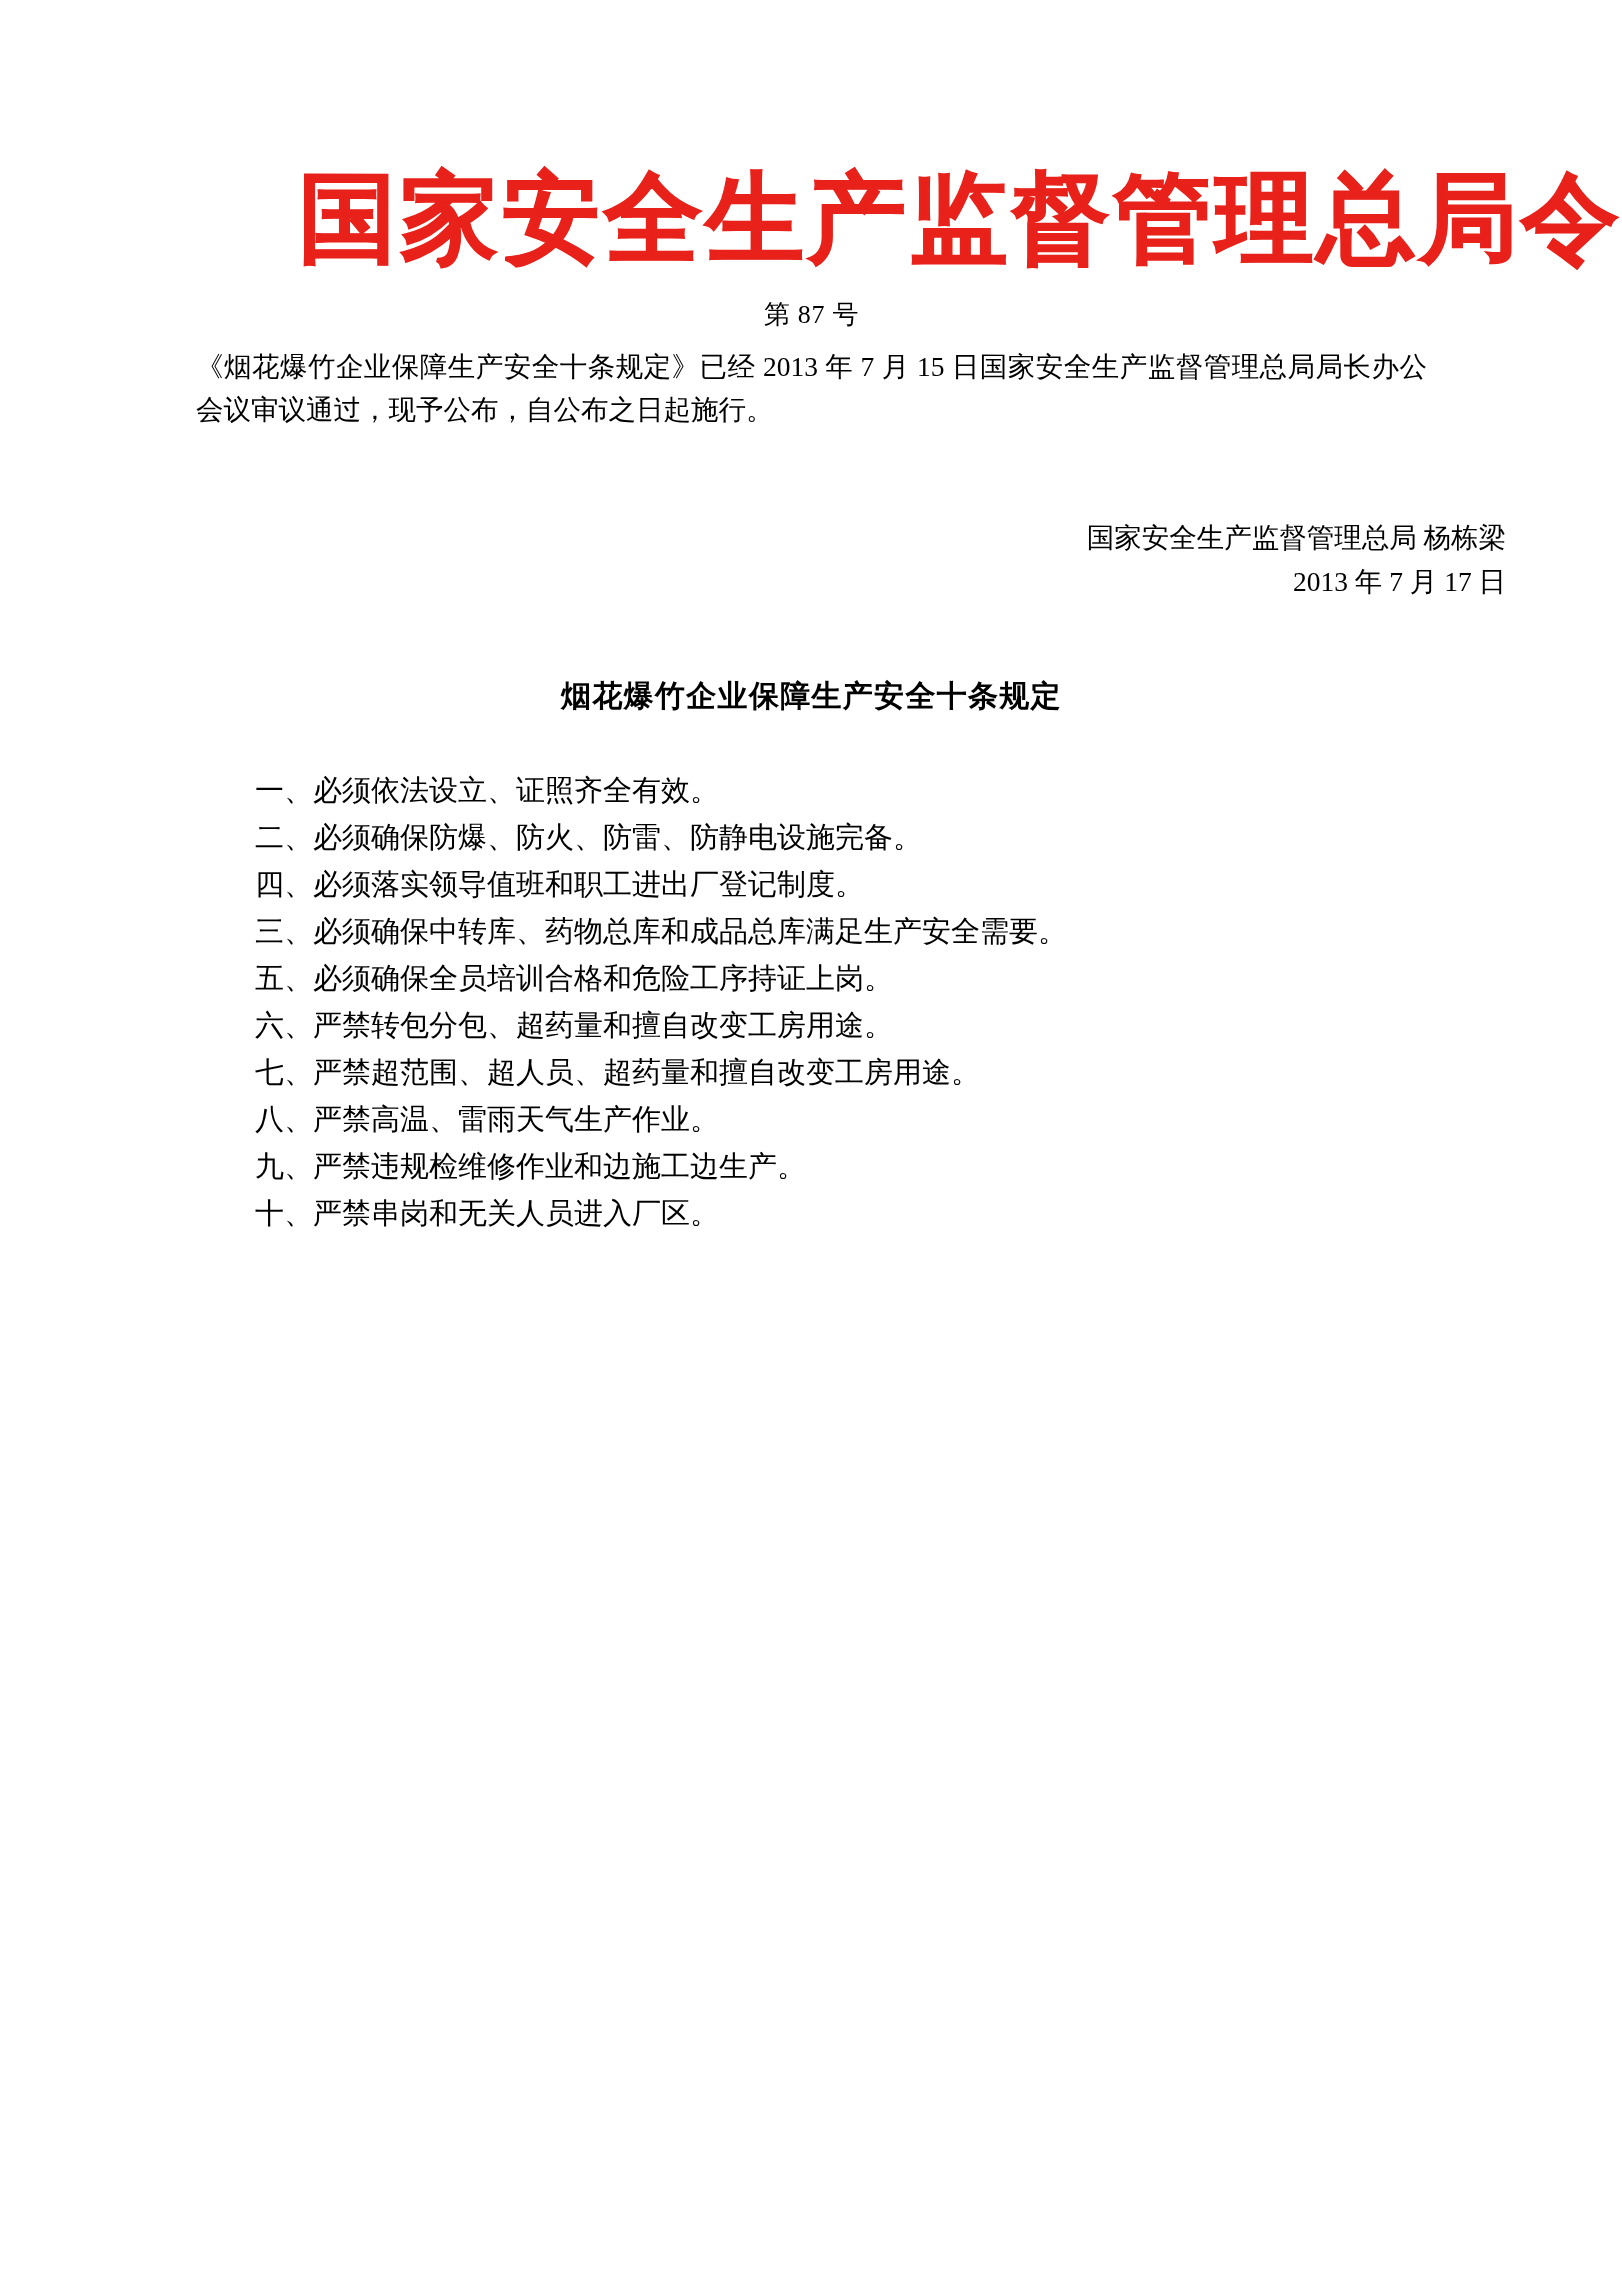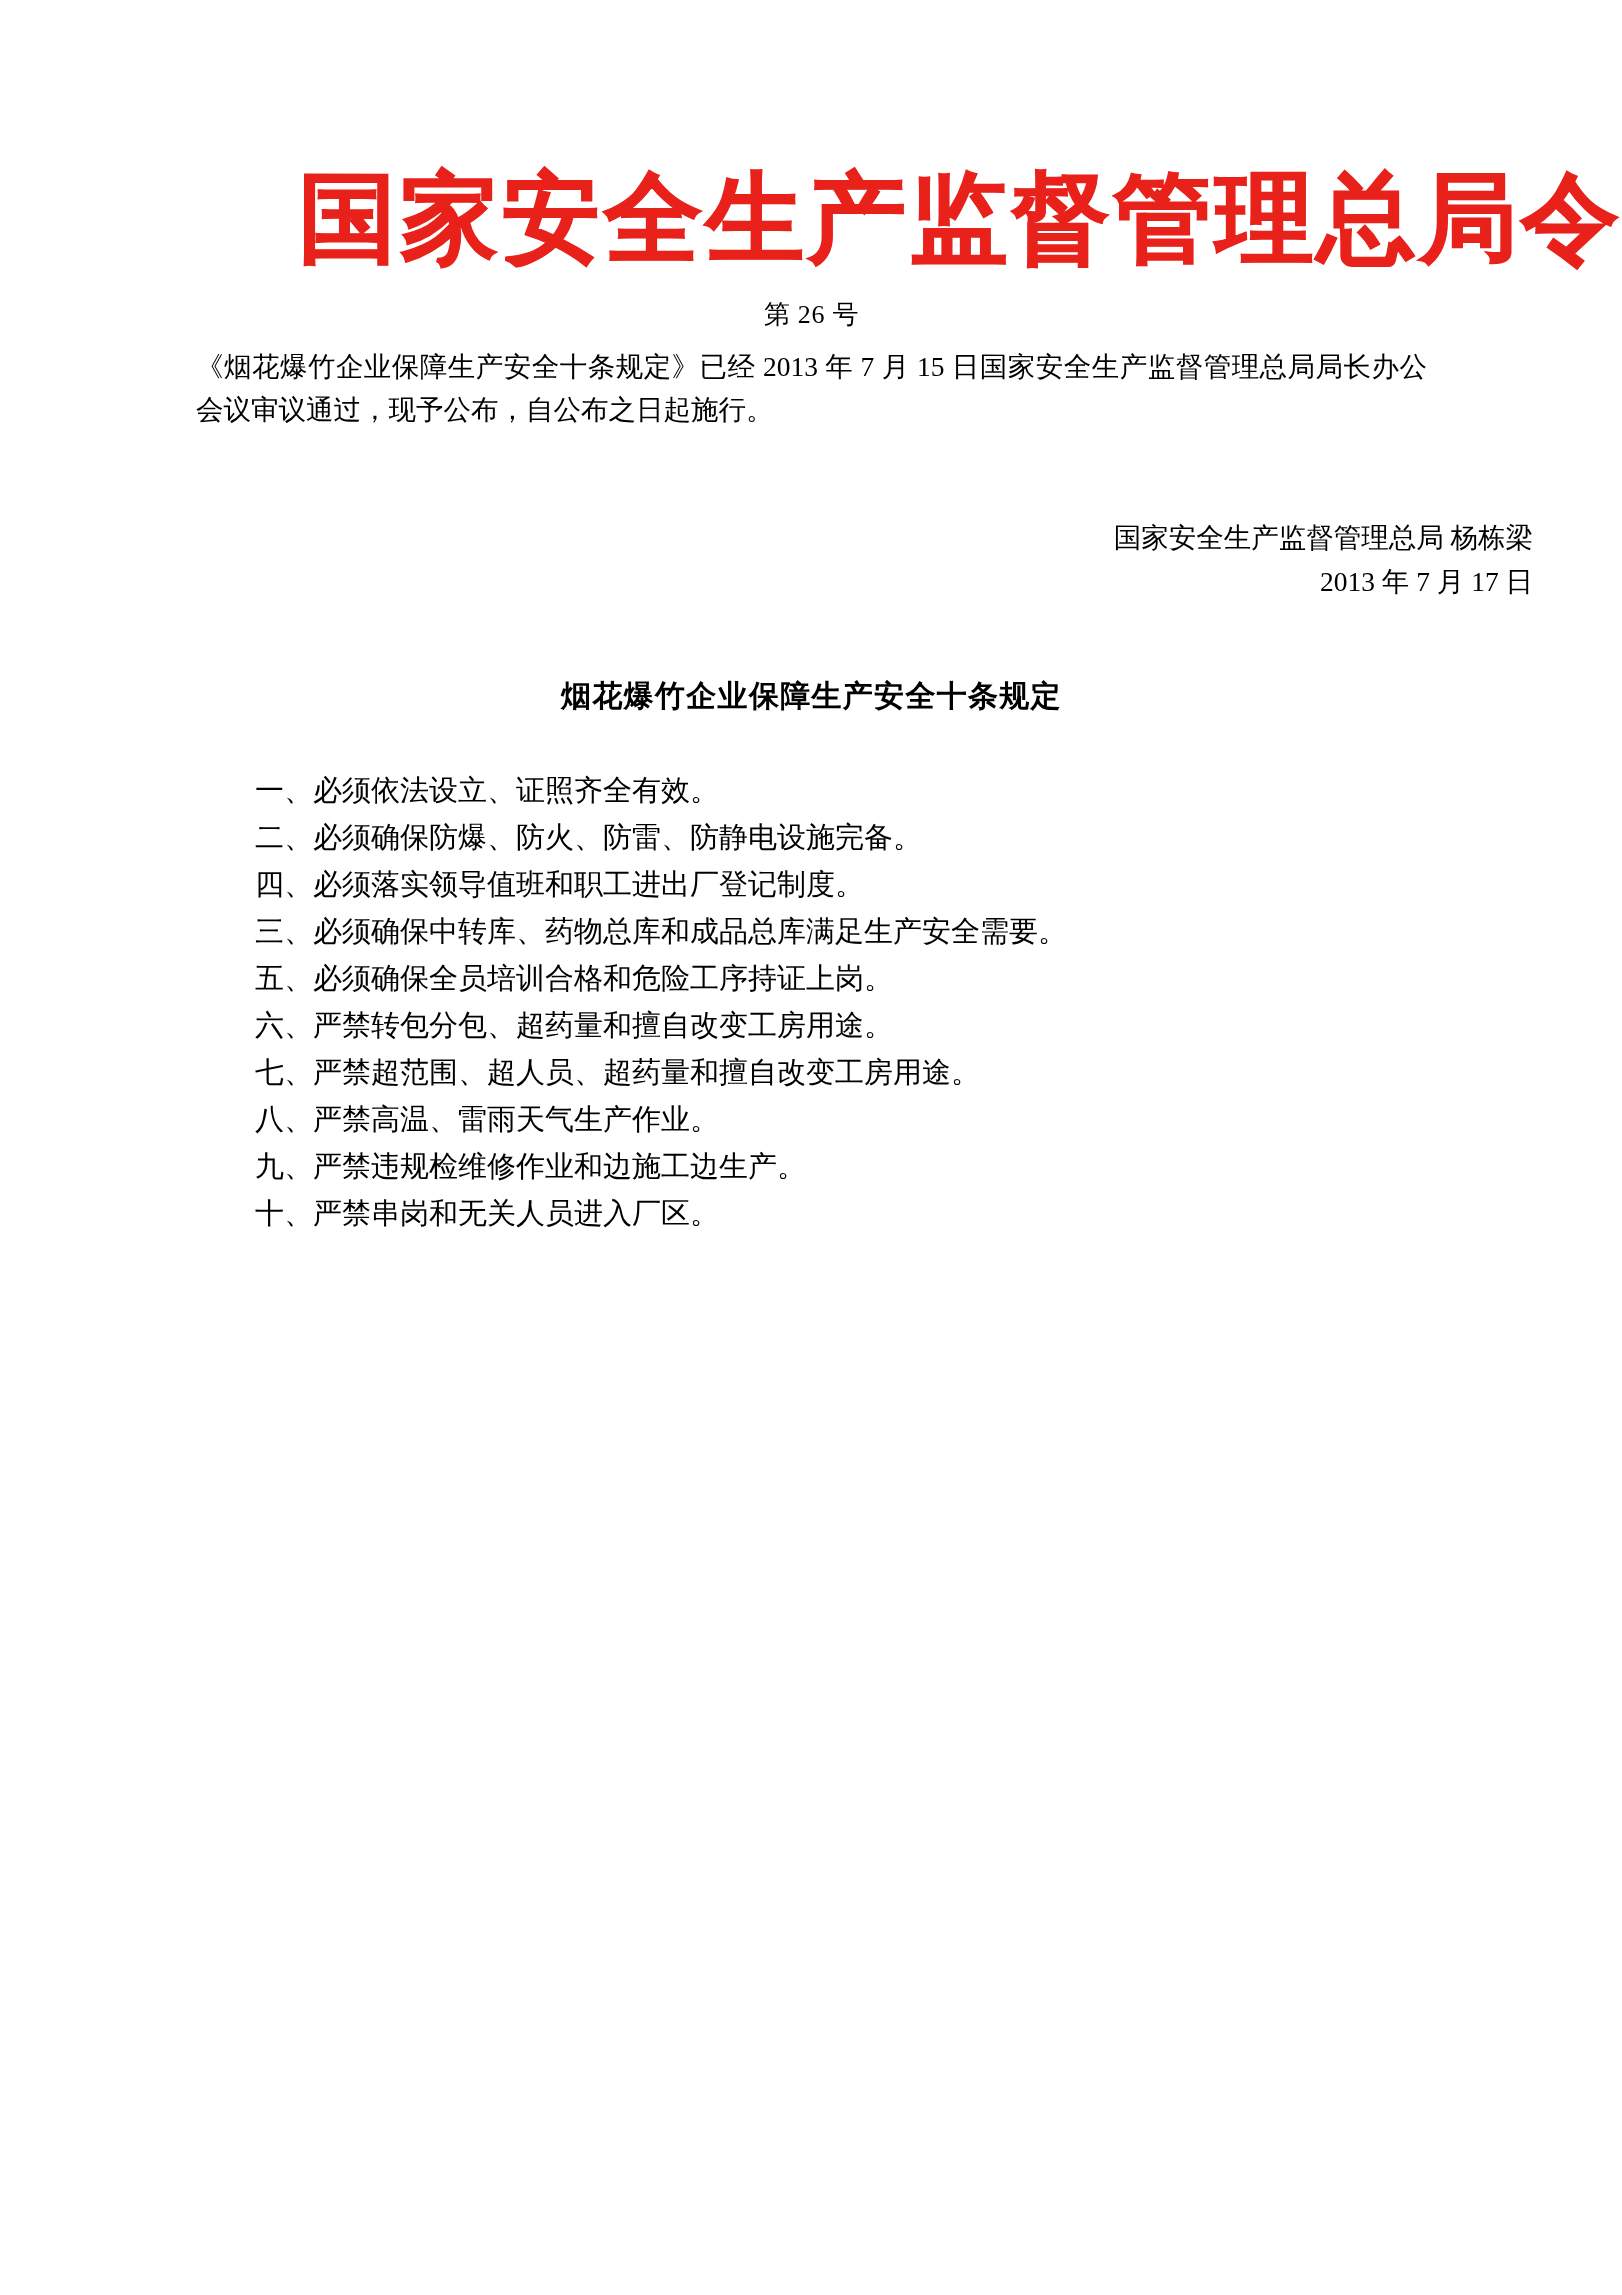--- a/index.html
+++ b/index.html
@@ -50,21 +50,21 @@
     font-size: 27.5px;
     line-height: 1.55;
     text-align: justify;
     text-justify: inter-ideograph;
     text-indent: 0;
   }
 
   
   .signature {
     margin-top: 85px;
-    margin-right: 90px;
+    margin-right: 117px;
     text-align: right;
     font-size: 27.5px;
     line-height: 1.6;
   }
   .signature .sig-line {
     display: block;
   }
 
   
   .reg-title {
@@ -94,21 +94,21 @@
     pointer-events: none;
   }
 </style>
 </head>
 <body>
 
 <div class="page">
 
   <div class="masthead">国家安全生产监督管理总局令</div>
 
-  <div class="decree-number">第 26 号</div>
+  <div class="decree-number">第 87 号</div>
 
   <div class="intro">《烟花爆竹企业保障生产安全十条规定》已经 2013 年 7 月 15 日国家安全生产监督管理总局局长办公会议审议通过，现予公布，自公布之日起施行。</div>
 
   <div class="signature">
     <span class="sig-line">国家安全生产监督管理总局  杨栋梁</span>
     <span class="sig-line">2013 年 7 月 17 日</span>
   </div>
 
   <div class="reg-title">烟花爆竹企业保障生产安全十条规定</div>
 

